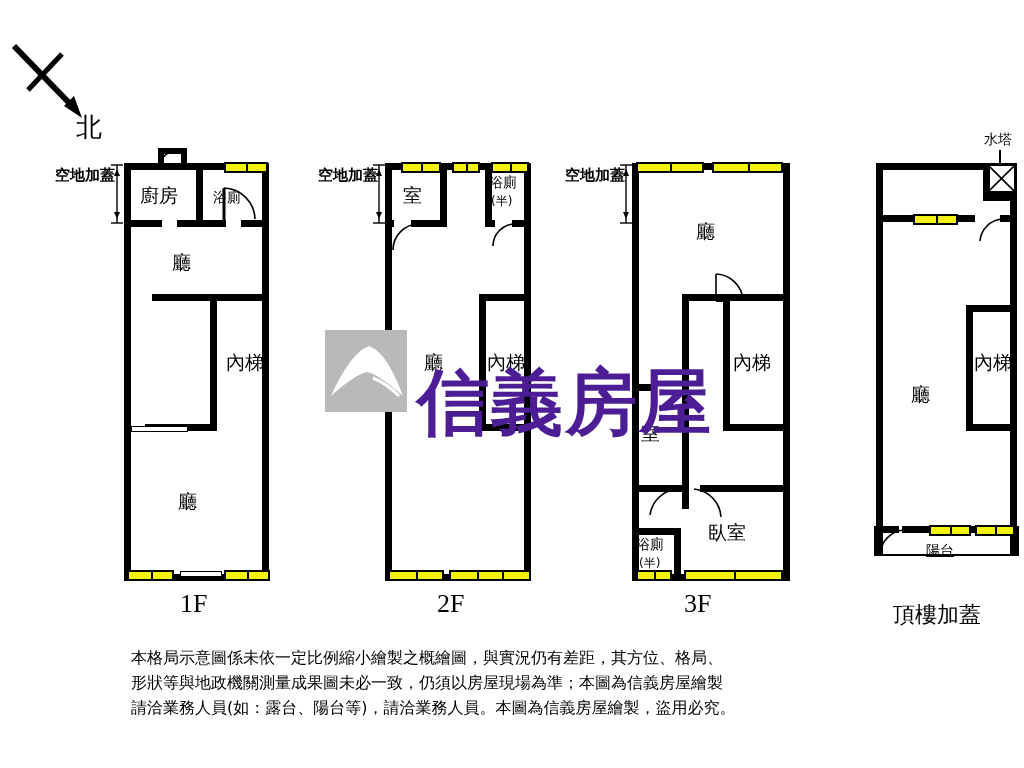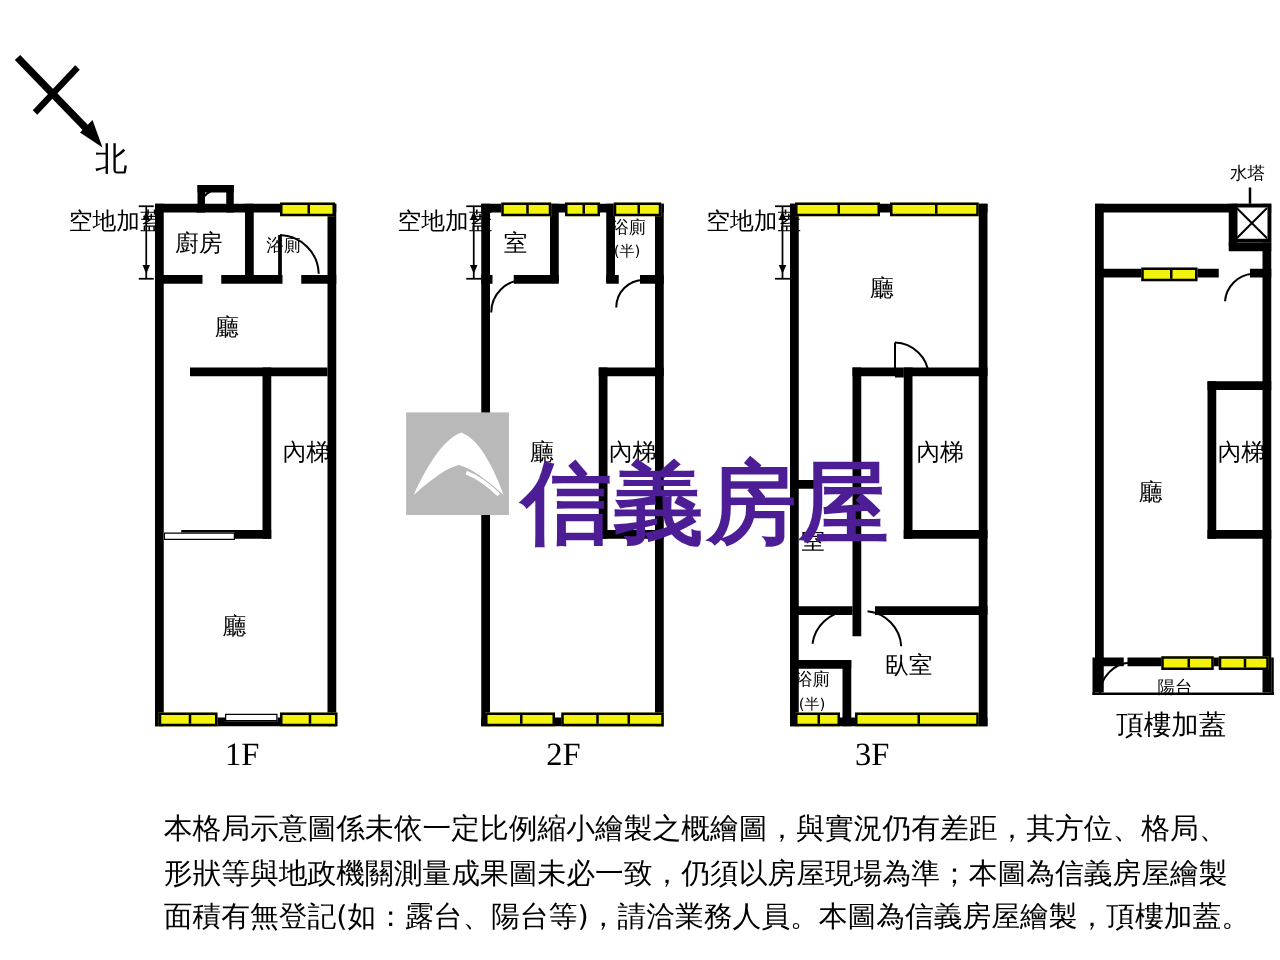--- a/index.html
+++ b/index.html
@@ -10,21 +10,21 @@
   
   .wall{position:absolute;background:#000;}
   .thin{position:absolute;background:#000;}
   .room-label{position:absolute;font-size:19px;line-height:1;white-space:nowrap;
               font-family:"DejaVu Sans","Liberation Sans",sans-serif;}
   .room-label.sm{font-size:14px;}
   .room-label.xs{font-size:12px;}
   .floor-title{position:absolute;font-size:26px;font-family:"Liberation Serif","DejaVu Serif",serif;
                white-space:nowrap;}
   .floor-title.cjk{font-family:"DejaVu Sans","Liberation Sans",sans-serif;font-size:22px;}
-  .side-label{position:absolute;font-size:19px;line-height:1.05;white-space:nowrap;}
+  .side-label{position:absolute;font-size:15px;line-height:1.05;white-space:nowrap;font-weight:bold;}
 
   
   .win{position:absolute;background:#f2f20d;border:2px solid #000;box-sizing:border-box;}
   .win.h{height:11px;}
   .win .mull{position:absolute;background:#000;}
   .win.h .mull{top:0;bottom:0;width:2px;}
 
   
   .open{position:absolute;background:#fff;border:1.5px solid #000;box-sizing:border-box;}
 
@@ -49,21 +49,21 @@
   .wm{position:absolute;left:325px;top:330px;width:390px;height:112px;
       pointer-events:none;user-select:none;}
   .wm-logo{position:absolute;left:0;top:0;width:82px;height:82px;background:#b9b9b9;}
   .wm-logo svg{display:block;}
   .wm-text{position:absolute;left:92px;top:4px;font-size:72px;color:#4c1d95;
            letter-spacing:2px;line-height:1;white-space:nowrap;font-weight:bold;margin-top:32px;}
   .wm-sub{position:absolute;left:2px;top:92px;font-size:13px;color:#c9c9c9;
           letter-spacing:3px;white-space:nowrap;}
 
   
-  .disclaimer{position:absolute;left:131px;top:646px;width:790px;font-size:23px;
+  .disclaimer{position:absolute;left:131px;top:646px;width:790px;font-size:16px;
               line-height:1.55;text-align:left;
               font-family:"DejaVu Sans","Liberation Sans",sans-serif;}
   .disclaimer div{white-space:nowrap;}
 </style>
 </head>
 <body>
 
 <div class="stage">
 
   <div class="north" style="left:10px;top:40px;">
@@ -341,33 +341,33 @@
         <path d="M26 2 A 26 26 0 0 0 2 27" fill="none" stroke="#000" stroke-width="1.6"></path>
       </svg>
     </div>
 
     <div class="room-label sm" style="left:926px;top:543px;text-decoration:underline;">陽台</div>
 
     <div class="thin" style="left:874px;top:554px;width:145px;height:2px;"></div>
     <div class="thin" style="left:874px;top:526px;width:2px;height:30px;"></div>
     <div class="thin" style="left:1017px;top:526px;width:2px;height:30px;"></div>
 
-    <div class="floor-title cjk" style="left:893px;top:565px;">頂樓加蓋</div>
+    <div class="floor-title cjk" style="left:893px;top:600px;">頂樓加蓋</div>
   </div>
 
   <div class="wm">
     <div class="wm-logo">
       <svg width="82" height="82" viewBox="0 0 82 82">
         <rect x="0" y="0" width="82" height="82" fill="#b9b9b9"></rect>
         <path d="M6 66 C 26 22, 40 18, 44 16 C 48 18, 62 22, 78 66 C 60 50, 50 44, 42 42 C 34 44, 24 50, 6 66 Z" fill="#ffffff"></path>
         <path d="M48 48 C 58 52, 66 58, 74 66" fill="none" stroke="#ffffff" stroke-width="3"></path>
       </svg>
     </div>
     <div class="wm-text">信義房屋</div>
   </div>
 
   <div class="disclaimer">
     <div>本格局示意圖係未依一定比例縮小繪製之概繪圖，與實況仍有差距，其方位、格局、</div>
     <div>形狀等與地政機關測量成果圖未必一致，仍須以房屋現場為準；本圖為信義房屋繪製</div>
-    <div>面積有無登記(如：露台、陽台等)，請洽業務人員。本圖為信義房屋繪製，頂樓加蓋。</div>
+    <div>請洽業務人員(如：露台、陽台等)，請洽業務人員。本圖為信義房屋繪製，盜用必究。</div>
   </div>
 
 </div>
 
 </body></html>

